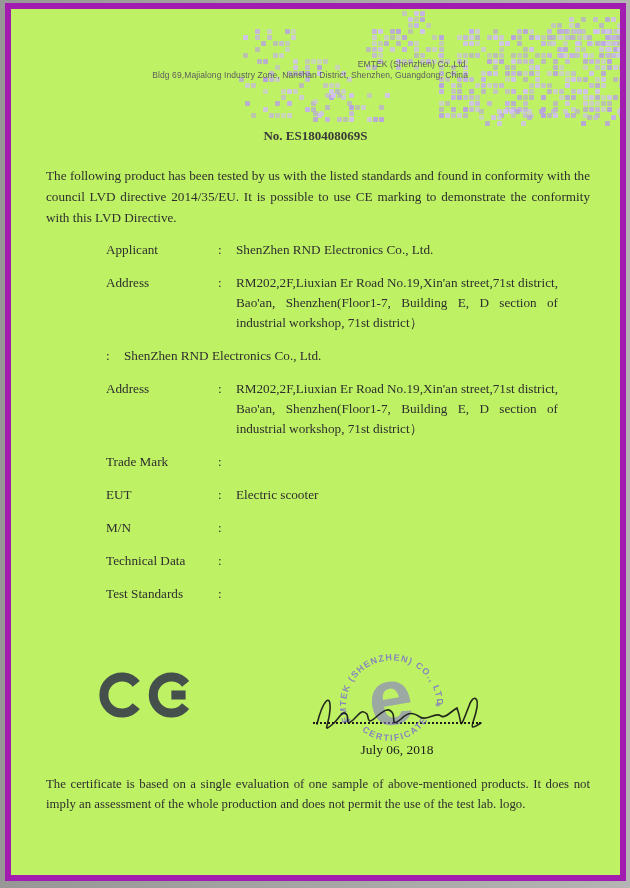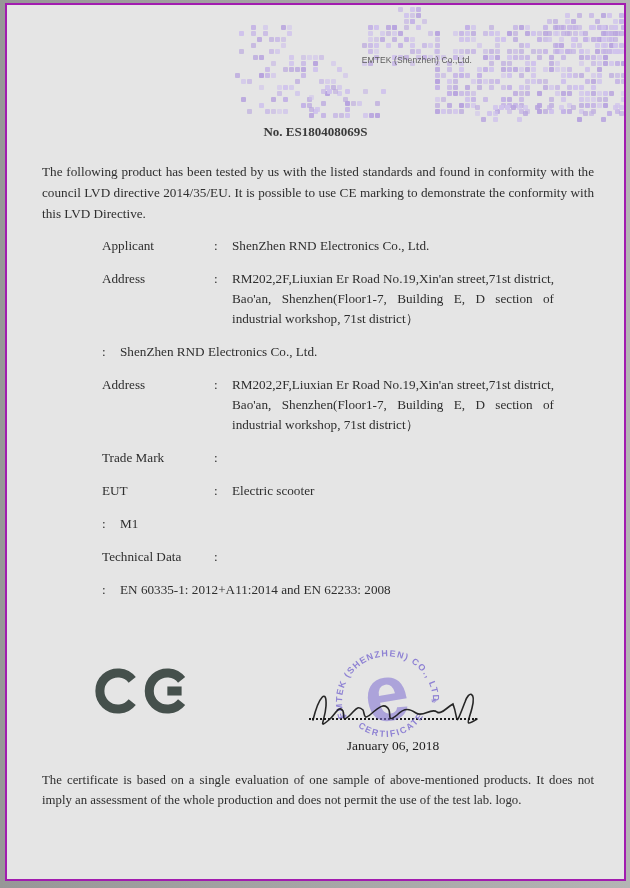--- a/index.html
+++ b/index.html
@@ -4,21 +4,21 @@
 <style>
   html,body{margin:0;padding:0;}
   body{
     width:630px;height:888px;position:relative;
     background:linear-gradient(90deg,#979797,#b4b4b4);
     font-family:"Liberation Serif", serif;
     overflow:hidden;
   }
   .page{
     position:absolute;left:5px;top:3px;right:4px;bottom:7px;
-    background:#e5e5e5;border:2px solid #a21caf;
+    background:#bef264;border:6px solid #a21caf;
     overflow:hidden;
   }
   
   .header{position:relative;height:112px;}
   .dots-layer{position:absolute;left:0;top:0;width:100%;height:120px;z-index:0;}
   .dots-layer .px{position:absolute;width:5px;height:5px;border-radius:1px;}
   .contact{
     position:absolute;top:50px;right:152px;z-index:2;text-align:right;
     font-family:"Liberation Sans", sans-serif;font-size:8.5px;color:#5c5c5c;
     line-height:11px;letter-spacing:.1px;
@@ -561,20 +561,21 @@
         <div class="px" style="left: 268px; top: 32px; background: rgb(195, 178, 229); opacity: 0.75;"></div>
         <div class="px" style="left: 274px; top: 32px; background: rgb(195, 178, 229); opacity: 0.6;"></div>
         <div class="px" style="left: 244px; top: 38px; background: rgb(183, 163, 222); opacity: 0.64;"></div>
         <div class="px" style="left: 274px; top: 38px; background: rgb(207, 194, 236); opacity: 0.63;"></div>
         <div class="px" style="left: 232px; top: 44px; background: rgb(183, 163, 222); opacity: 0.61;"></div>
         <div class="px" style="left: 262px; top: 44px; background: rgb(195, 178, 229); opacity: 0.72;"></div>
         <div class="px" style="left: 268px; top: 44px; background: rgb(207, 194, 236); opacity: 0.7;"></div>
       </div>
     <div class="contact">
       <div>EMTEK (Shenzhen) Co.,Ltd.</div>
+      <div>Bldg 69,Majialong Industry Zone, Nanshan District, Shenzhen, Guangdong, China</div>
     </div>
   </div>
 
   <div class="cert-no">No. ES180408069S</div>
 
   <p class="intro">The following product has been tested by us with the listed standards and found in conformity with the council LVD directive 2014/35/EU. It is possible to use CE marking to demonstrate the conformity with this LVD Directive.</p>
 
   <div class="fields">
     <div class="frow">
       <div class="f-label">Applicant</div>
@@ -598,45 +599,45 @@
     <div class="frow">
       <div class="f-label">Trade Mark</div>
       <div class="f-colon">:</div>
     </div>
     <div class="frow">
       <div class="f-label">EUT</div>
       <div class="f-colon">:</div>
       <div class="f-value">Electric scooter</div>
     </div>
     <div class="frow">
-      <div class="f-colon">:</div>
-      <div class="f-value">M1</div>
+      <div class="f-label">M/N</div>
+      <div class="f-colon">:</div>
     </div>
     <div class="frow">
       <div class="f-label">Technical Data</div>
       <div class="f-colon">:</div>
     </div>
     <div class="frow">
-      <div class="f-colon">:</div>
-      <div class="f-value">EN 60335-1: 2012+A11:2014 and EN 62233: 2008</div>
+      <div class="f-label">Test Standards</div>
+      <div class="f-colon">:</div>
     </div>
   </div>
 
   <div class="seal-section">
 
     <svg class="ce-svg" width="96" height="62" viewBox="0 0 138 70">
       <g stroke="#45504c" stroke-width="13" fill="none">
         <path d="M 53.5,19 A 26,26 0 1 0 53.5,51"></path>
         <path d="M 124.5,19 A 26,26 0 1 0 124.5,51"></path>
         <path d="M 104,35 H 124.5"></path>
       </g>
     </svg>
 
     <div class="dotted-line"></div>
-    <div class="sig-date">January 06, 2018</div>
+    <div class="sig-date">July 06, 2018</div>
 
     <svg class="stamp-svg" width="130" height="130" viewBox="0 0 160 160">
       <defs>
         <path id="arcTop" d="M 24.6,99.2 A 56,56 0 1 1 135.4,99.2"></path>
         <path id="arcBot" d="M 35.8,111 A 54,54 0 0 0 124.2,111"></path>
       </defs>
       <text x="80" y="114" text-anchor="middle" font-family="Liberation Sans, sans-serif" font-weight="bold" font-size="98" fill="#8374d2" opacity="0.7">e</text>
       <text font-family="Liberation Sans, sans-serif" font-weight="bold" font-size="11" letter-spacing="1.5" fill="#7b6cd0">
         <textPath href="#arcTop" startOffset="50%" text-anchor="middle">EMTEK (SHENZHEN) CO., LTD</textPath>
       </text>

